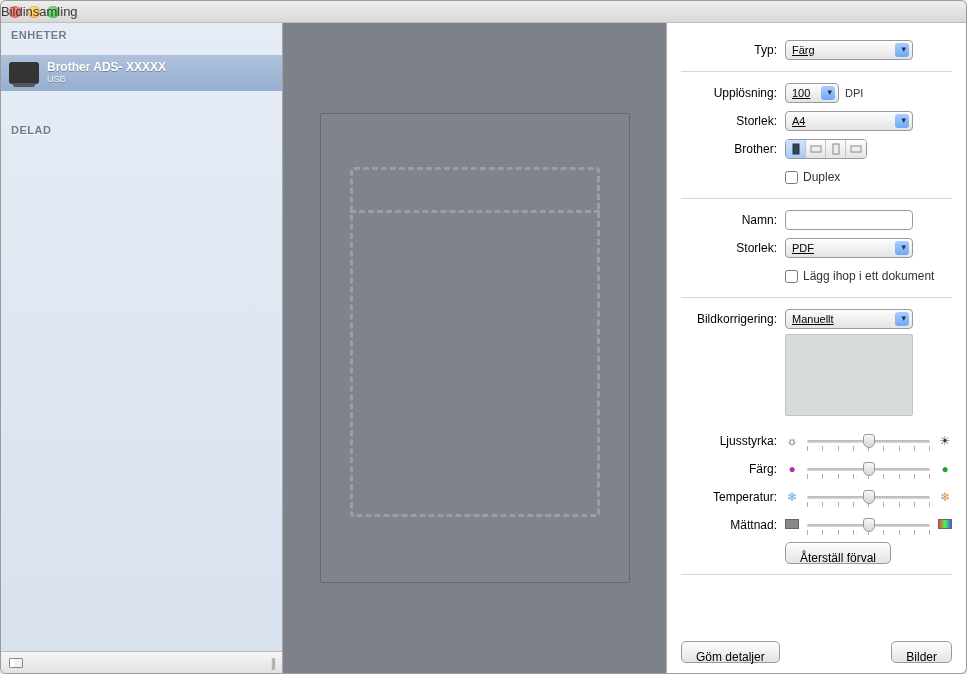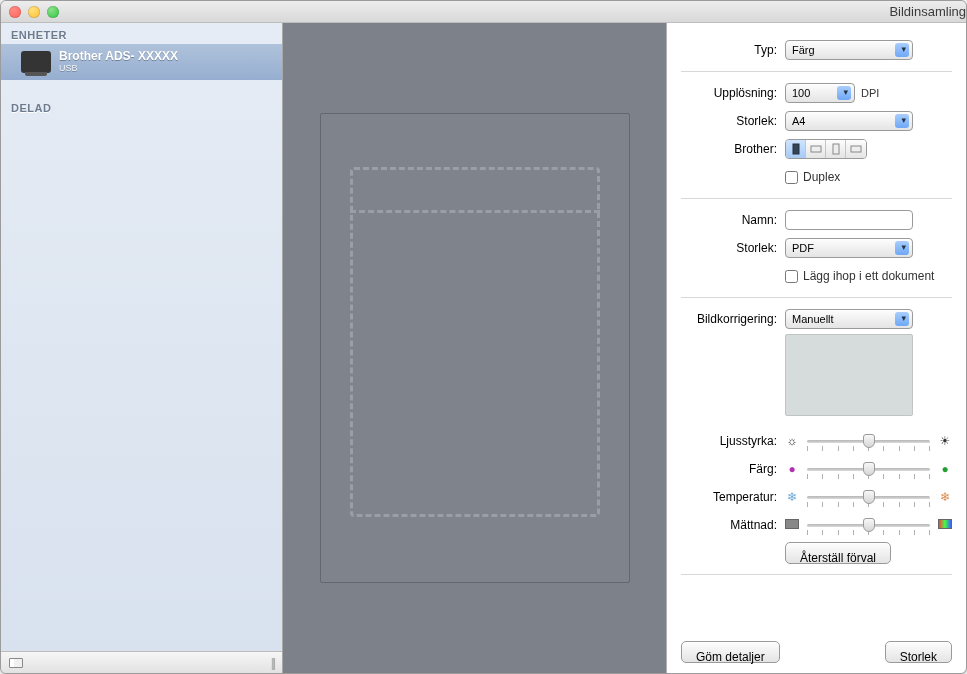--- a/index.html
+++ b/index.html
@@ -30,51 +30,52 @@
     display: flex;
     align-items: center;
     position: relative;
   }
   .traffic-lights { display: flex; gap: 7px; padding-left: 8px; }
   .light { width: 12px; height: 12px; border-radius: 50%; box-shadow: inset 0 0 1px rgba(0,0,0,0.5); }
   .light.red { background: radial-gradient(circle at 35% 30%, #ff8b85, #ff5f57); }
   .light.yellow { background: radial-gradient(circle at 35% 30%, #ffe27d, #febc2e); }
   .light.green { background: radial-gradient(circle at 35% 30%, #8de08a, #28c840); }
   .titlebar-title {
-    position: absolute; left: 0; right: 0; text-align: right;
+    position: absolute; left: 0; right: 0; text-align: left;
     font-size: 13px; color: #3a3a3a; pointer-events: none;
   }
   .body {
     flex: 1;
     display: flex;
     min-height: 0;
   }
   
   .sidebar {
     width: 282px;
     background: linear-gradient(#e5ecf5, #d8e1ee);
     border-right: 1px solid #a8a8a8;
     display: flex;
     flex-direction: column;
     border-bottom-left-radius: 6px;
+    gap: 11px;
   }
   .sidebar-header {
     font-size: 11px;
     font-weight: bold;
     color: #6d7b8f;
     padding: 6px 10px 3px;
     text-shadow: 0 1px 0 #fff;
     letter-spacing: .5px;
   }
   .device-row {
     display: flex;
     align-items: center;
     background: linear-gradient(#afc2db, #96aed0);
     height: 36px;
-    padding: 0 20px;
+    padding: 0 8px;
     gap: 8px;
   }
   .device-icon {
     width: 30px; height: 22px;
     background: #343434;
     border-radius: 3px;
     position: relative;
   }
   .device-icon::after {
     content:""; position:absolute; bottom:-3px; left:4px; right:4px; height:4px;
@@ -163,36 +164,36 @@
   .aqua-select, .aqua-btn, .aqua-input {
     height:20px;
     border:1px solid #9a9a9a;
     border-radius:4px;
     background: linear-gradient(#fdfdfd,#e4e4e4);
     font-size:11px;
     padding: 0 18px 0 6px;
     position:relative;
     box-shadow: 0 1px 0 #fff inset;
   }
-  .aqua-select { appearance:none; cursor:default; }
+  .aqua-select { appearance:none; cursor:default;text-decoration:underline; }
   .select-wrap { position:relative; display:inline-block; }
   .select-wrap::after {
     content:"";
     position:absolute; right:4px; top:3px; width:14px; height:14px;
     background: linear-gradient(#a9cdfd,#6fa8f6);
     border-radius:3px;
     pointer-events:none;
   }
   .select-wrap::before {
     content:"▾";
     position:absolute; right:7px; top:3.5px; z-index:2;
     font-size:9px; color:#234;
     pointer-events:none;
   }
-  .narrow { width: 70px; }
+  .narrow { width: 54px; }
   .full { width: 128px; }
   .aqua-input { background:#fff; padding:0 4px; width:128px; }
   .check-row { display:flex; align-items:center; gap:5px; font-size:12px; }
   .check-row input { margin:0; }
   .segmented {
     display:flex;
     border:1px solid #9a9a9a;
     border-radius:4px;
     overflow:hidden;
     height:20px;
@@ -506,19 +507,19 @@
         <div class="row-label"></div>
         <div class="row-ctrl">
           <button class="aqua-btn">Återställ förval</button>
         </div>
       </div>
 
       <hr class="divider">
 
       <div class="bottom-bar">
         <button class="aqua-btn">Göm detaljer</button>
-        <button class="aqua-btn">Storlek</button>
+        <button class="aqua-btn">Bilder</button>
       </div>
 
     </div>
 
   </div>
 </div>
 
 </body></html>

